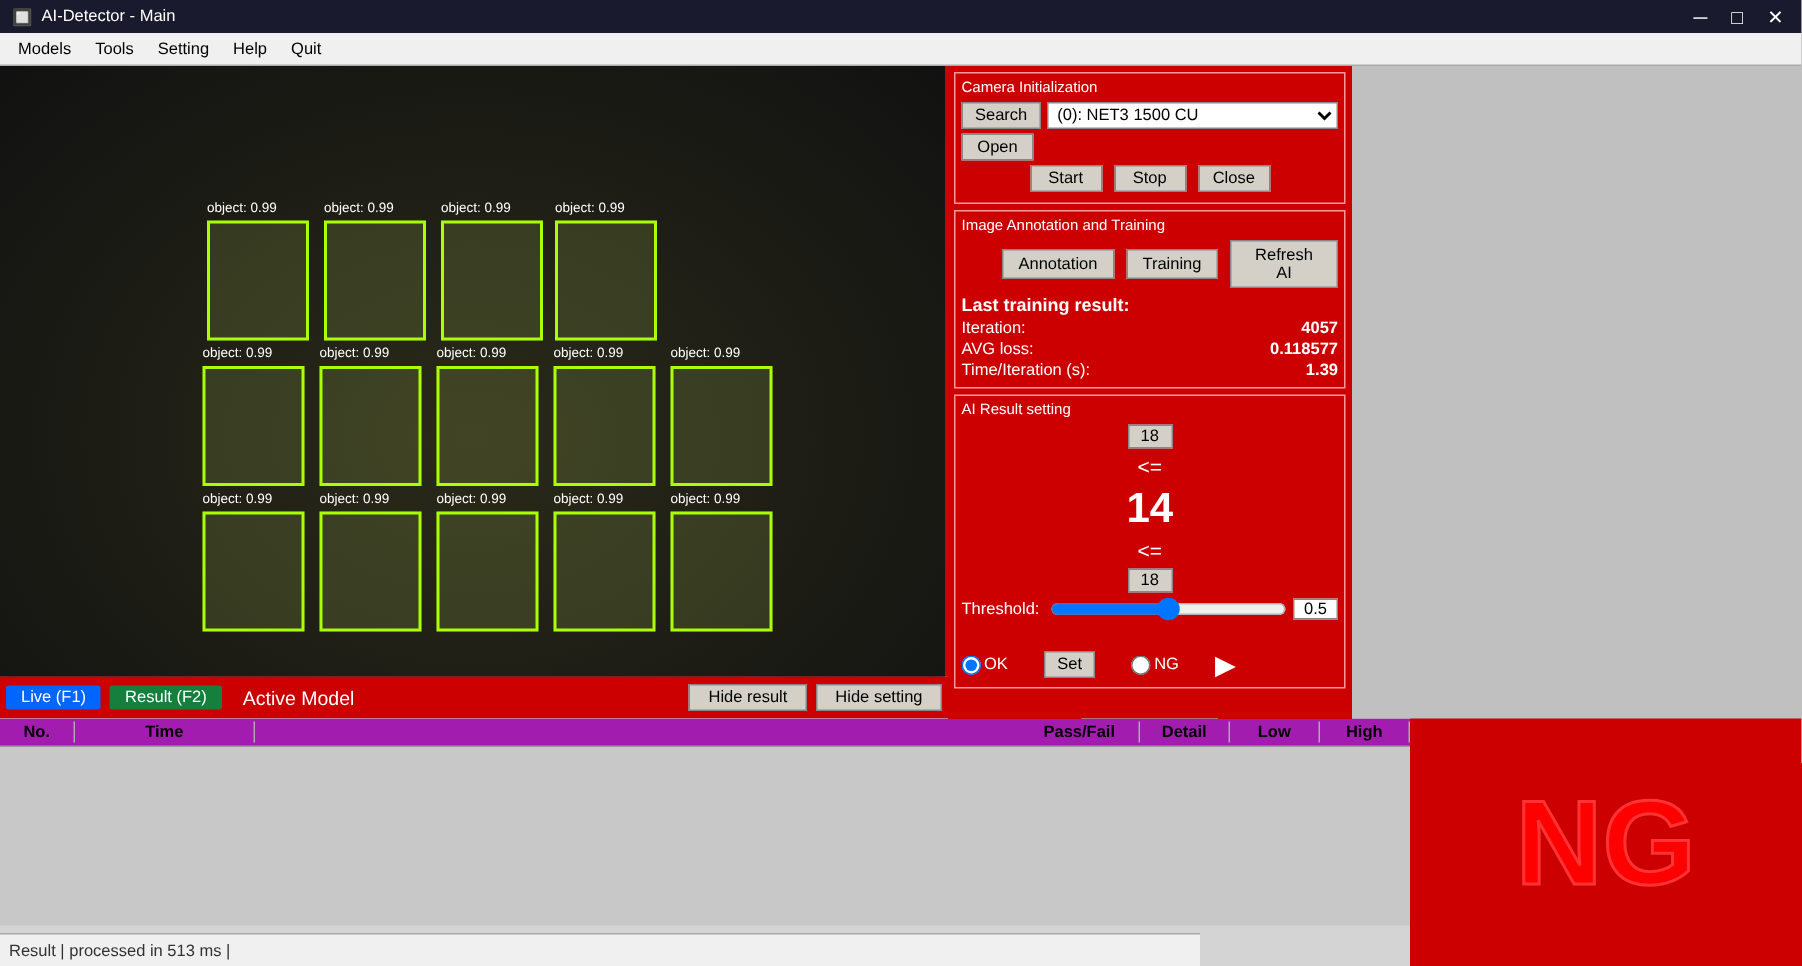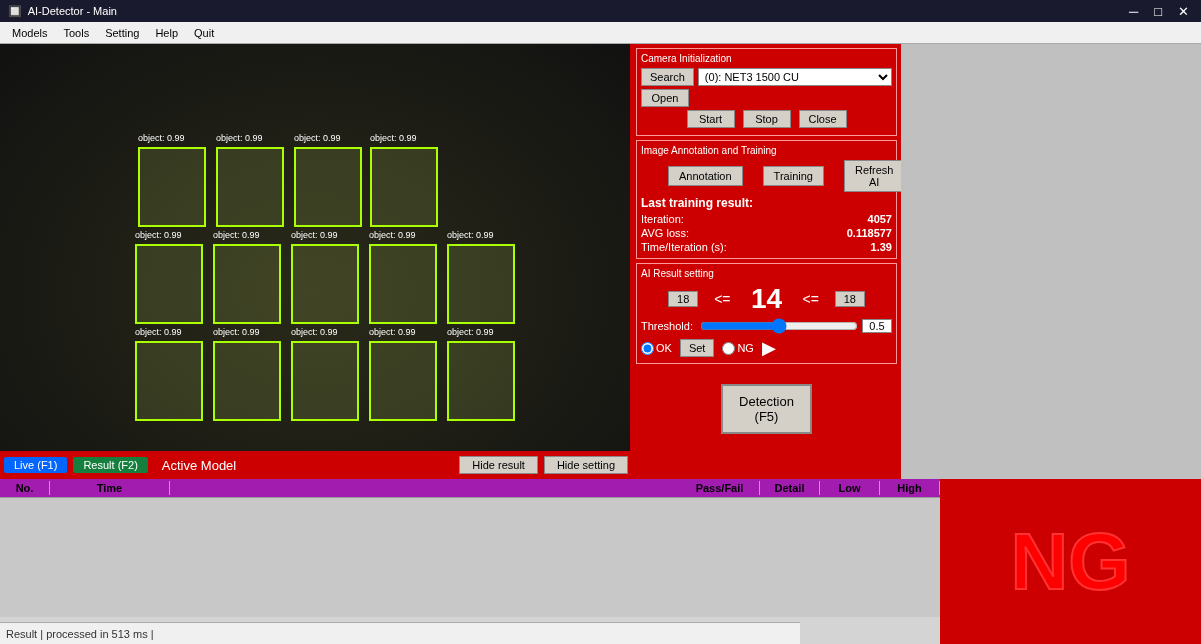--- a/index.html
+++ b/index.html
@@ -50,29 +50,29 @@
     .cam-select { background: white; border: 1px solid #888; font-size: 11px; flex: 1; padding: 1px 2px; }
 
     
     .ann-btn { background: #d4d0c8; border: 1px solid #888; padding: 3px 10px; font-size: 11px; cursor: pointer; }
     .training-result { margin-top: 4px; }
     .tr-row { display: flex; justify-content: space-between; padding: 1px 0; }
     .tr-label { color: white; font-size: 11px; }
     .tr-value { color: white; font-size: 11px; font-weight: bold; }
 
     
-    .ai-row { display: flex; align-items: center; gap: 16px; margin-bottom: 3px; }
+    .ai-row { display: flex; align-items: center; gap: 4px; margin-bottom: 3px; flex-direction: column; }
     .ai-num { background: #d4d0c8; border: 1px solid #888; width: 30px; font-size: 11px; text-align: center; padding: 1px; }
     .big-num { font-size: 28px; font-weight: bold; color: white; min-width: 40px; text-align: center; }
     .ai-arrow { color: white; font-size: 14px; }
     .threshold-row { display: flex; align-items: center; gap: 4px; }
     .threshold-label { color: white; font-size: 11px; min-width: 55px; }
     .threshold-slider { flex: 1; }
     .threshold-val { background: white; border: 1px solid #888; width: 30px; font-size: 11px; text-align: center; }
-    .ok-ng-row { display: flex; align-items: center; gap: 8px; margin-top: 3px; }
+    .ok-ng-row { display: flex; align-items: center; gap: 24px; margin-top: 18px; }
     .radio-label { color: white; font-size: 11px; display: flex; align-items: center; gap: 2px; }
     .set-btn { background: #d4d0c8; border: 1px solid #888; padding: 2px 8px; font-size: 11px; cursor: pointer; }
     .nav-arrow { color: white; font-size: 18px; cursor: pointer; }
 
     
     #detection-btn { background: #d4d0c8; border: 2px solid #888; padding: 8px 16px; font-size: 13px; cursor: pointer; display: block; margin: 8px auto; text-align: center; min-width: 80px; }
     #ng-text { font-size: 80px; font-weight: bold; color: red; text-shadow: none; -webkit-text-stroke: 2px #ff3333; }
     .hide-btn { background: #d4d0c8; border: 1px solid #888; padding: 2px 12px; font-size: 11px; cursor: pointer; }
 
     
@@ -173,21 +173,21 @@
         </div>
         <div class="row" style="justify-content:center; gap:8px;">
           <button class="cam-btn">Start</button>
           <button class="cam-btn">Stop</button>
           <button class="cam-btn">Close</button>
         </div>
       </div>
 
       <div class="section-box">
         <div class="section-title">Image Annotation and Training</div>
-        <div class="row" style="gap:20px;padding-left:27px;">
+        <div class="row" style="gap:8px;padding-left:27px;">
           <button class="ann-btn">Annotation</button>
           <button class="ann-btn">Training</button>
           <button class="ann-btn">Refresh AI</button>
         </div>
         <div class="training-result">
           <div style="color:white; font-size:12px; font-weight:bold; margin-bottom:2px;">Last training result:</div>
           <div class="tr-row">
             <span class="tr-label">Iteration:</span>
             <span class="tr-value">4057</span>
           </div>

